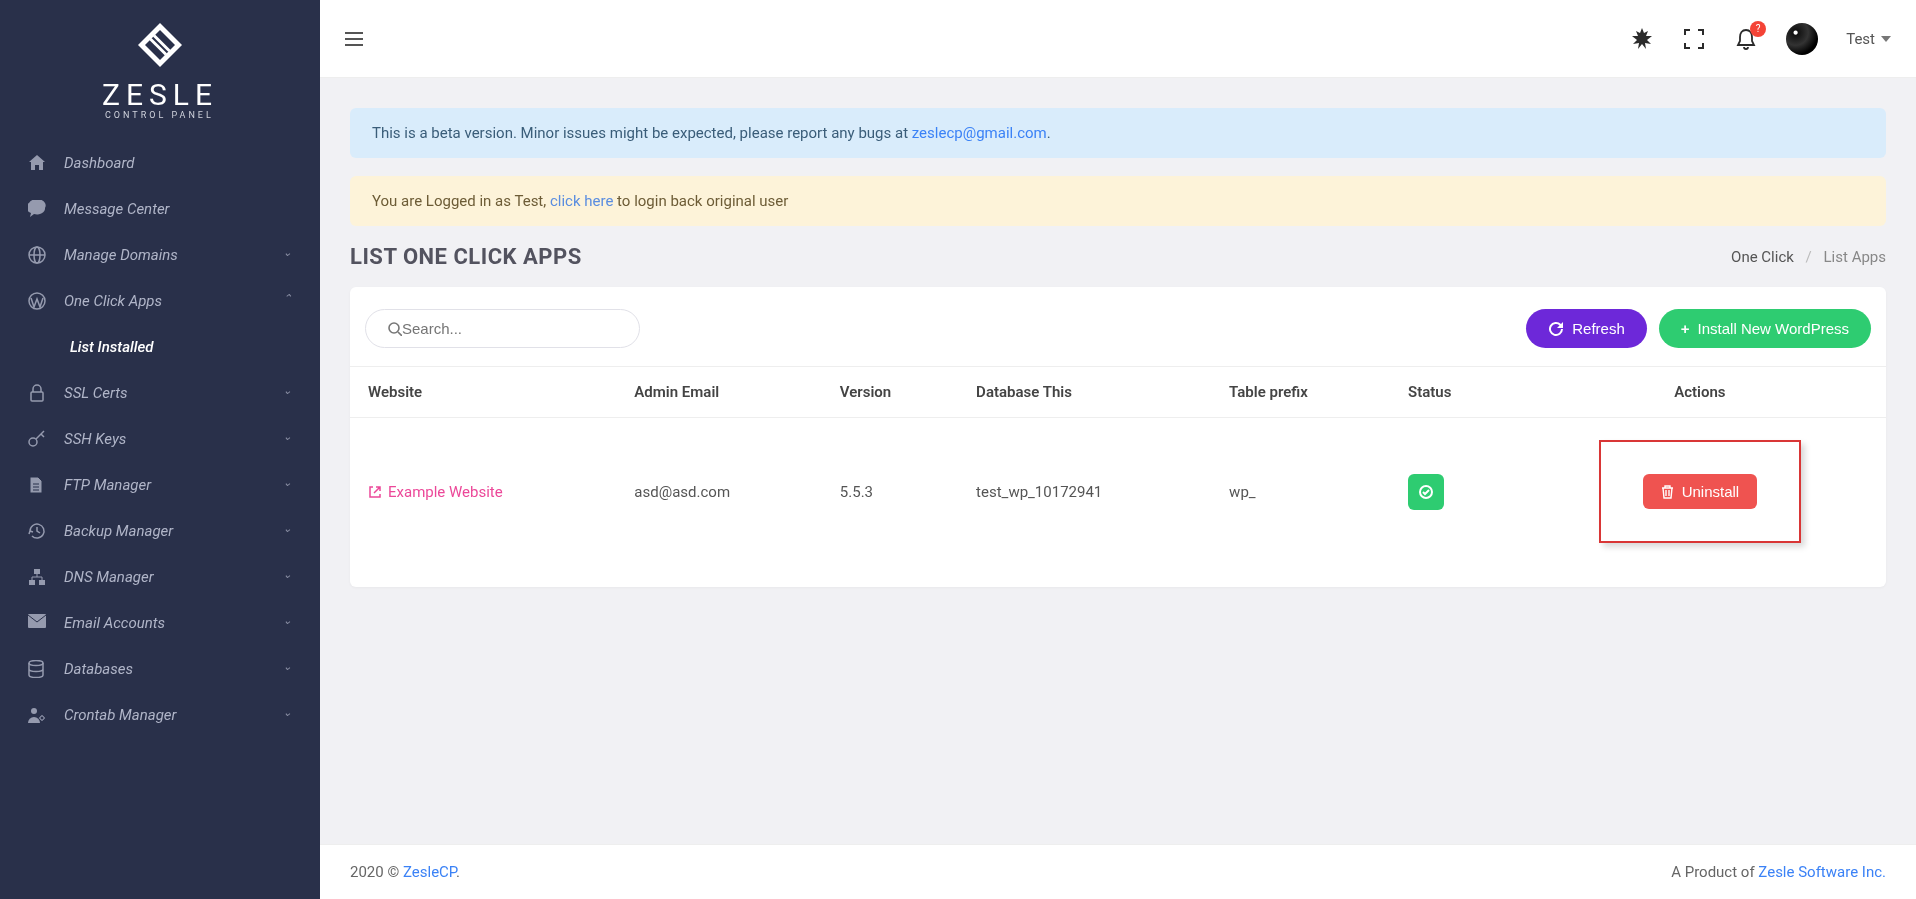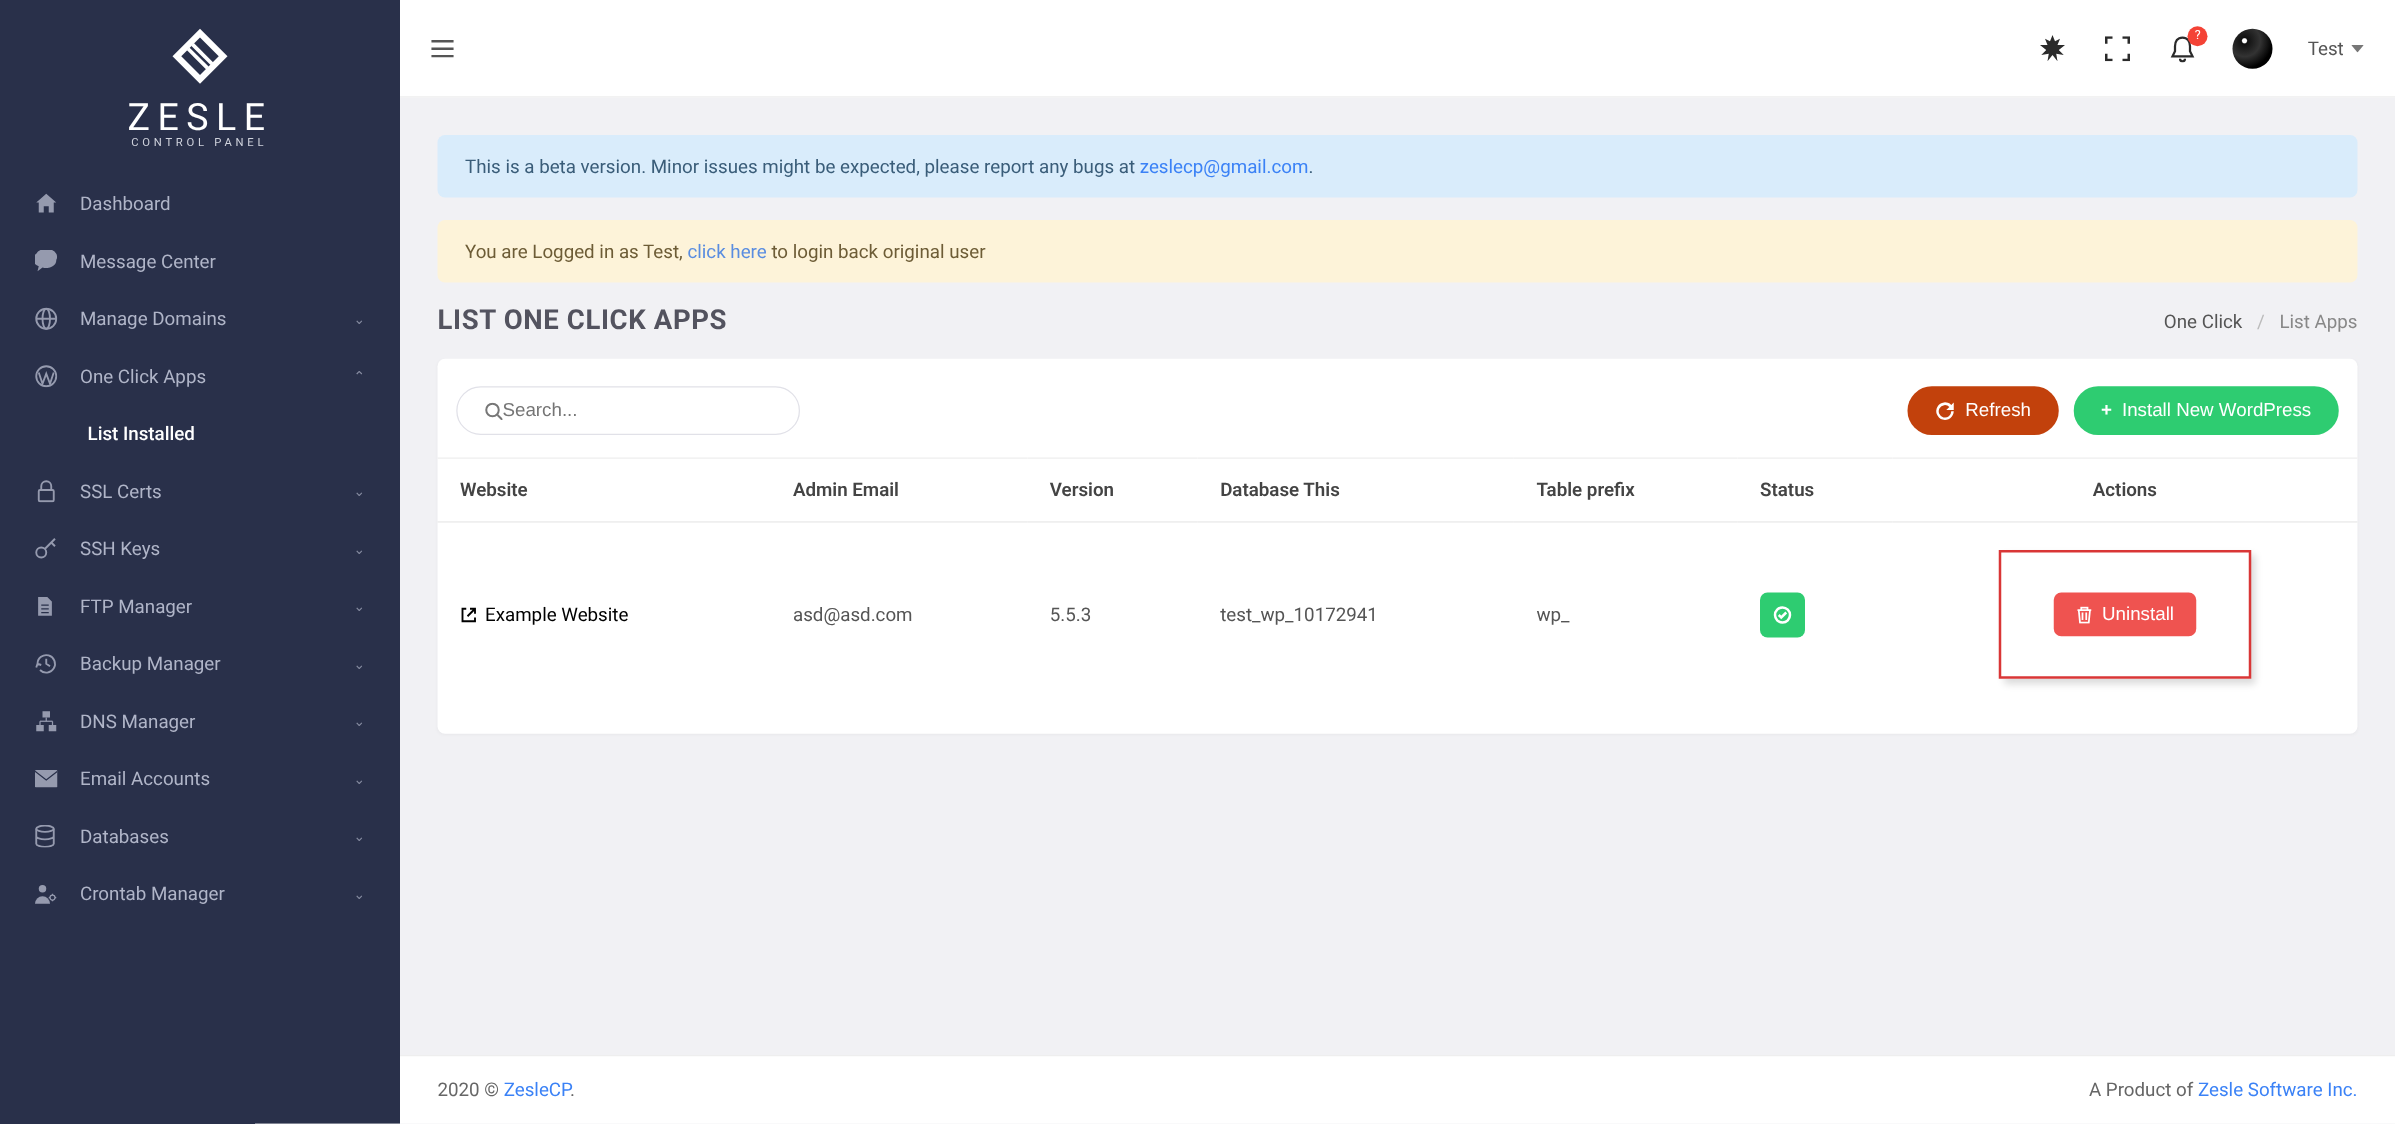--- a/index.html
+++ b/index.html
@@ -7,21 +7,21 @@
     .layout { display: flex; height: 100%; }
     
     
     .sidebar { width: 320px; background: #29304a; color: #b0b5c8; height: 100%; flex-shrink:0;}
     .logo { padding: 20px 30px; text-align: center; }
     .logo-inner{display:flex; align-items:center; justify-content:center; gap:10px;flex-direction:column;}
     .logo-mark{width:50px; height:50px; display:flex; align-items:center; justify-content:center;}
     .logo-text{display:flex; flex-direction:column; align-items:flex-start;}
     .logo-name{font-size:30px; font-weight:400; color:#fff; letter-spacing:6px; line-height:1;}
     .logo-sub{font-size:9px; letter-spacing:3px; color:#d0d3dd; margin-left:3px;}
-    .nav-item { display:flex; align-items:center; padding: 14px 28px; cursor:pointer; color:#b0b5c8; position:relative;}
+    .nav-item { display:flex; padding: 14px 28px; cursor:pointer; color:#b0b5c8; position:relative;font-style:italic;}
     .nav-icon{width:20px; margin-right:16px; text-align:center; opacity:0.8;}
     .nav-label{flex:1; font-size:15px;}
     .nav-chevron{font-size:11px; opacity:0.7;}
     .subnav .nav-item{ padding-left:70px; color:#fff; font-weight:500;}
     
     
     .main { flex:1; display:flex; flex-direction:column; height:100%;}
     .topbar { background:#fff; height:78px; display:flex; align-items:center; padding:0 25px; border-bottom:1px solid #eee;}
     .burger{font-size:20px; color:#666; cursor:pointer;}
     .topbar-right{margin-left:auto; display:flex; align-items:center; gap:28px;}
@@ -45,29 +45,29 @@
     
     .note{font-size:15px; color:#666; margin-bottom:25px;}
     .note b{color:#444;}
     
     .card{background:#fff; border-radius:6px; padding:22px 0; box-shadow:0 1px 3px rgba(0,0,0,0.04);}
     .toolbar{display:flex; align-items:center; padding:0 15px 18px; gap:12px;}
     .search{border:1px solid #e1e1e8; border-radius:22px; padding:10px 22px; display:flex; align-items:center; width:275px;}
     .search input{border:none; outline:none; font-size:15px; background:transparent; width:100%;}
     .search-icon{color:#888;}
     .btn{border:none; border-radius:22px; padding:11px 22px; font-size:15px; font-weight:500; cursor:pointer; display:inline-flex; align-items:center; gap:8px; color:#fff;}
-    .btn-primary{background:#c2410c;}
+    .btn-primary{background:#6d28d9;}
     .btn-success{background:#2ecc71;}
     .btn-danger{background:#ef5350; border-radius:6px; padding:9px 18px;}
     
     table{width:100%; border-collapse:collapse;}
     th{text-align:left; padding:16px 18px; font-weight:600; color:#444; border-top:1px solid #eee; border-bottom:1px solid #eee; font-size:15px;}
     td{padding:22px 18px; color:#555; font-size:15px;}
     th:first-child, td:first-child{padding-left:18px;}
-    .link{color:#000000; text-decoration:none;}
+    .link{color:#ec4899; text-decoration:none;}
     .status-badge{display:inline-flex; width:36px; height:36px; background:#2ecc71; border-radius:6px; align-items:center; justify-content:center; color:#fff;}
     .actions-cell{text-align:center;}
     .highlight-box{border:2px solid #d93636; padding:32px 42px; display:inline-block; box-shadow:4px 4px 6px rgba(0,0,0,0.15);}
     
     .footer{background:#fff; padding:18px 30px; display:flex; font-size:15px; color:#666; border-top:1px solid #eee;}
     .footer a{color:#3b82f6; text-decoration:none;}
     .footer .right{margin-left:auto;}
     
     .flex-spacer{flex:1;}
     svg{display:block;}

